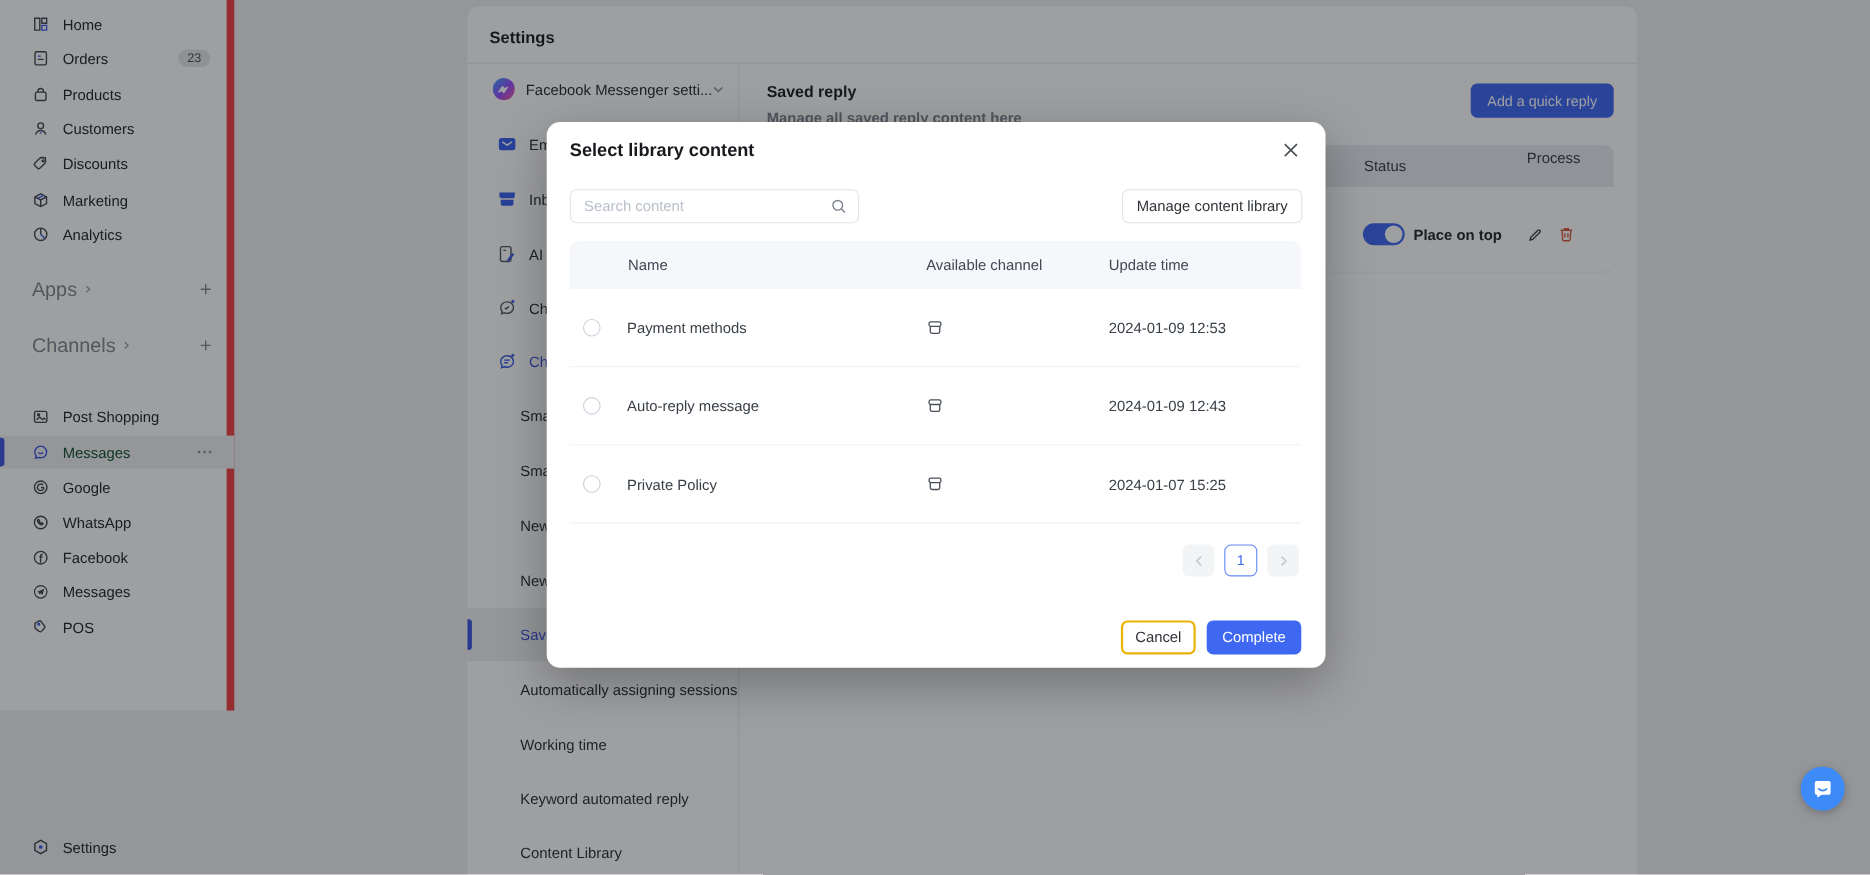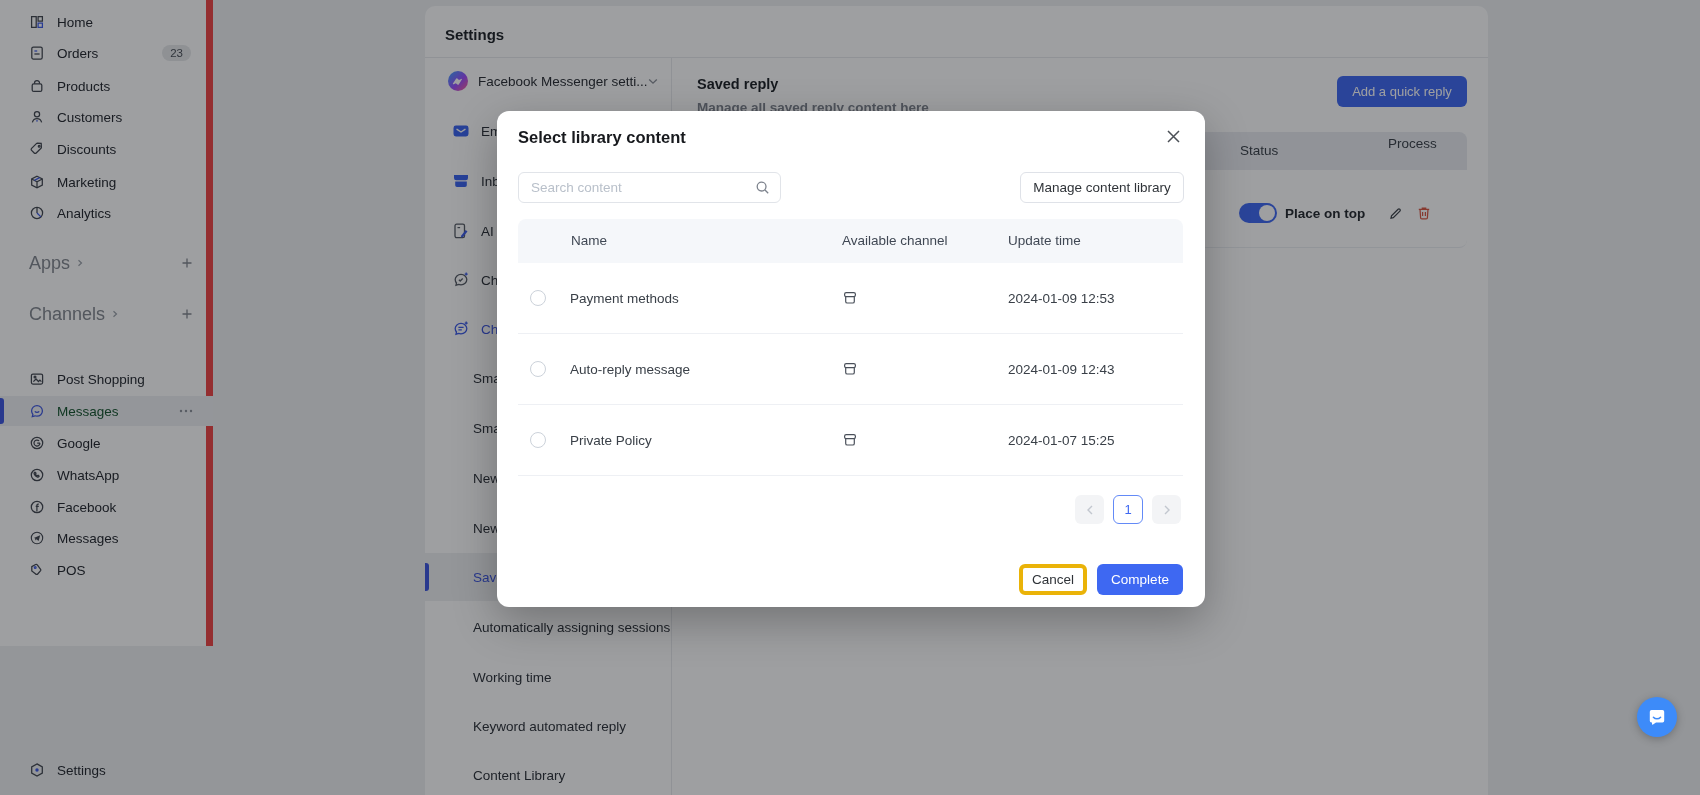--- a/index.html
+++ b/index.html
@@ -74,21 +74,21 @@
   .lib-head .h-time { left:490px; }
   .lib-row { height:71px; border-bottom:1px solid #eef0f4; position:relative; background:#fff; }
   .radio { position:absolute; left:12px; top:27px; width:16px; height:16px; border:1.5px solid #ccd2da; border-radius:50%; background:#fff; cursor:pointer; }
   .row-name { position:absolute; left:52px; top:28px; font-size:13.5px; color:#3a4048; }
   .row-channel { position:absolute; left:324px; top:27px; width:16px; height:16px; color:#4a505a; display:flex; }
   .row-time { position:absolute; left:490px; top:28px; font-size:13.5px; color:#3a4048; }
 
   .pager { position:absolute; left:578px; top:384px; display:flex; gap:9px; }
   .pg-btn { width:29px; height:29px; border-radius:6px; background:#f3f4f6; border:none; display:flex; align-items:center; justify-content:center; color:#c2c7cf; cursor:pointer; }
   .pg-num { width:30px; height:29px; border-radius:6px; background:#fff; border:1px solid #638af7; color:#3e68f2; font-size:13px; display:flex; align-items:center; justify-content:center; cursor:pointer; font-family:inherit; }
-  .cancel-btn { position:absolute; left:522px; top:453px; width:68px; height:31px; background:#fff; border:4px solid #eab308; border-radius:6px; font-size:13.5px; color:#2f3338; font-family:inherit; cursor:pointer; }
+  .cancel-btn { position:absolute; left:522px; top:453px; width:68px; height:31px; background:#fff; border:2px solid #eab308; border-radius:6px; font-size:13.5px; color:#2f3338; font-family:inherit; cursor:pointer; }
   .complete-btn { position:absolute; left:600px; top:453px; width:86px; height:31px; background:#3e68f2; border:none; border-radius:6px; font-size:13.5px; color:#fff; font-family:inherit; cursor:pointer; }
 
   
   .intercom { position:absolute; left:1637px; top:697px; width:40px; height:40px; border-radius:50%; background:#3d8bf9; border:none; z-index:30; display:flex; align-items:center; justify-content:center; cursor:pointer; box-shadow:0 2px 8px rgba(0,0,0,.25); }
 
   svg { display:block; }
 </style>
 </head>
 <body>
 

